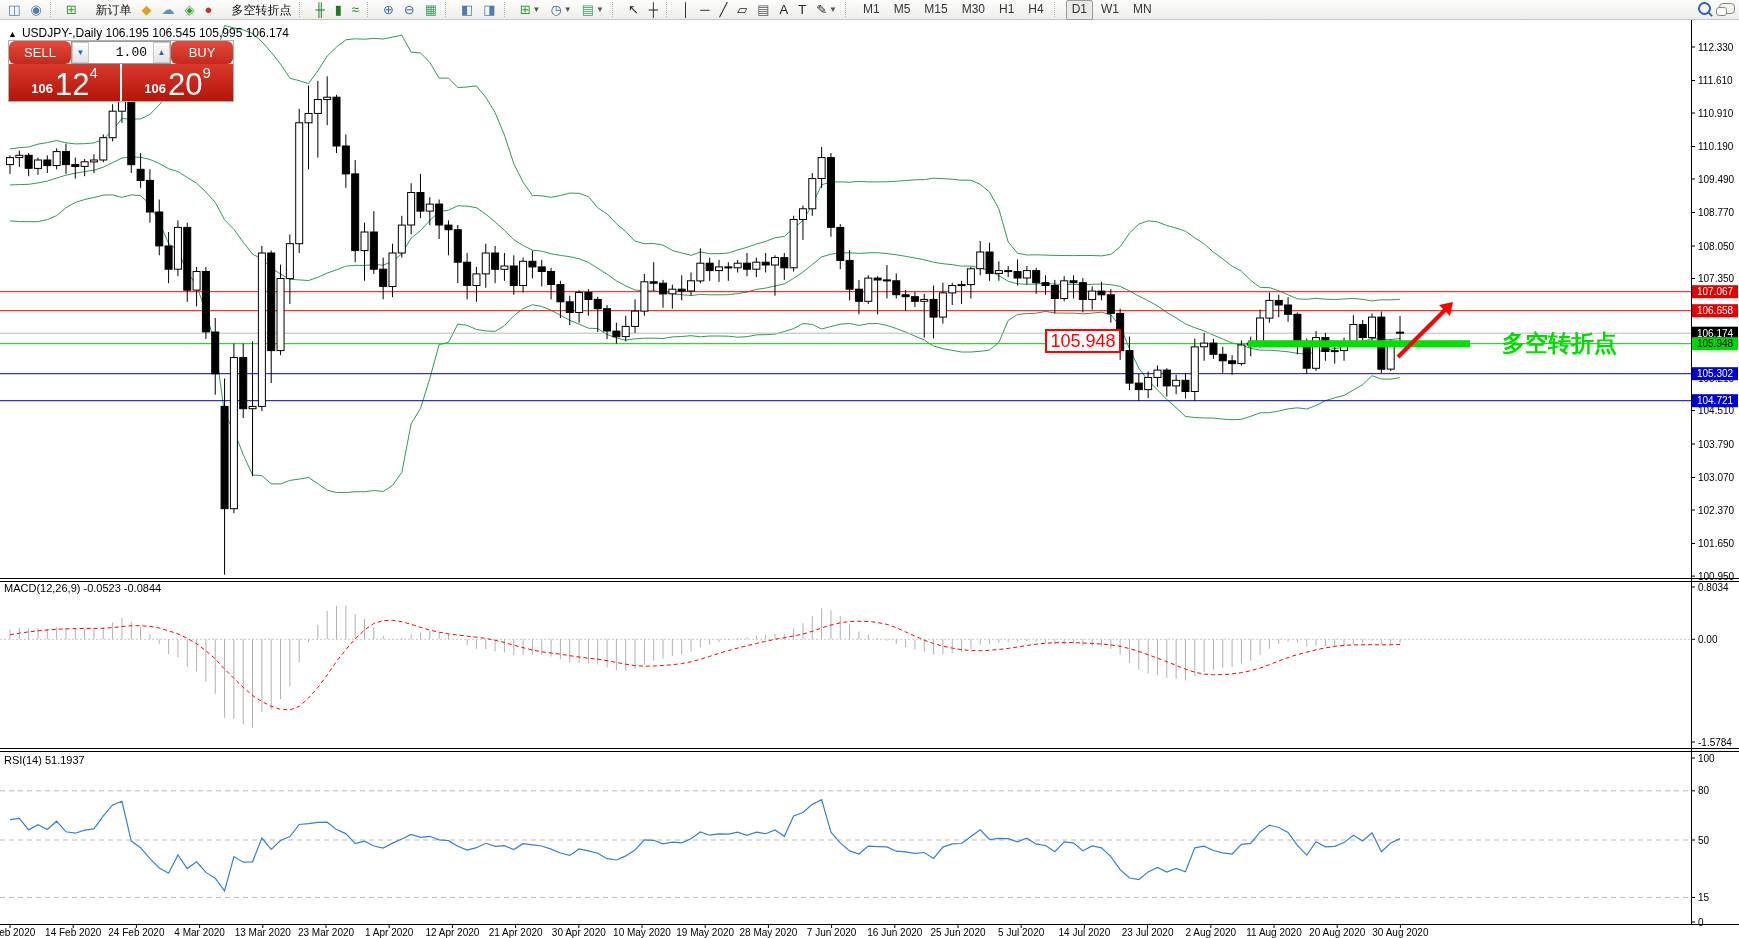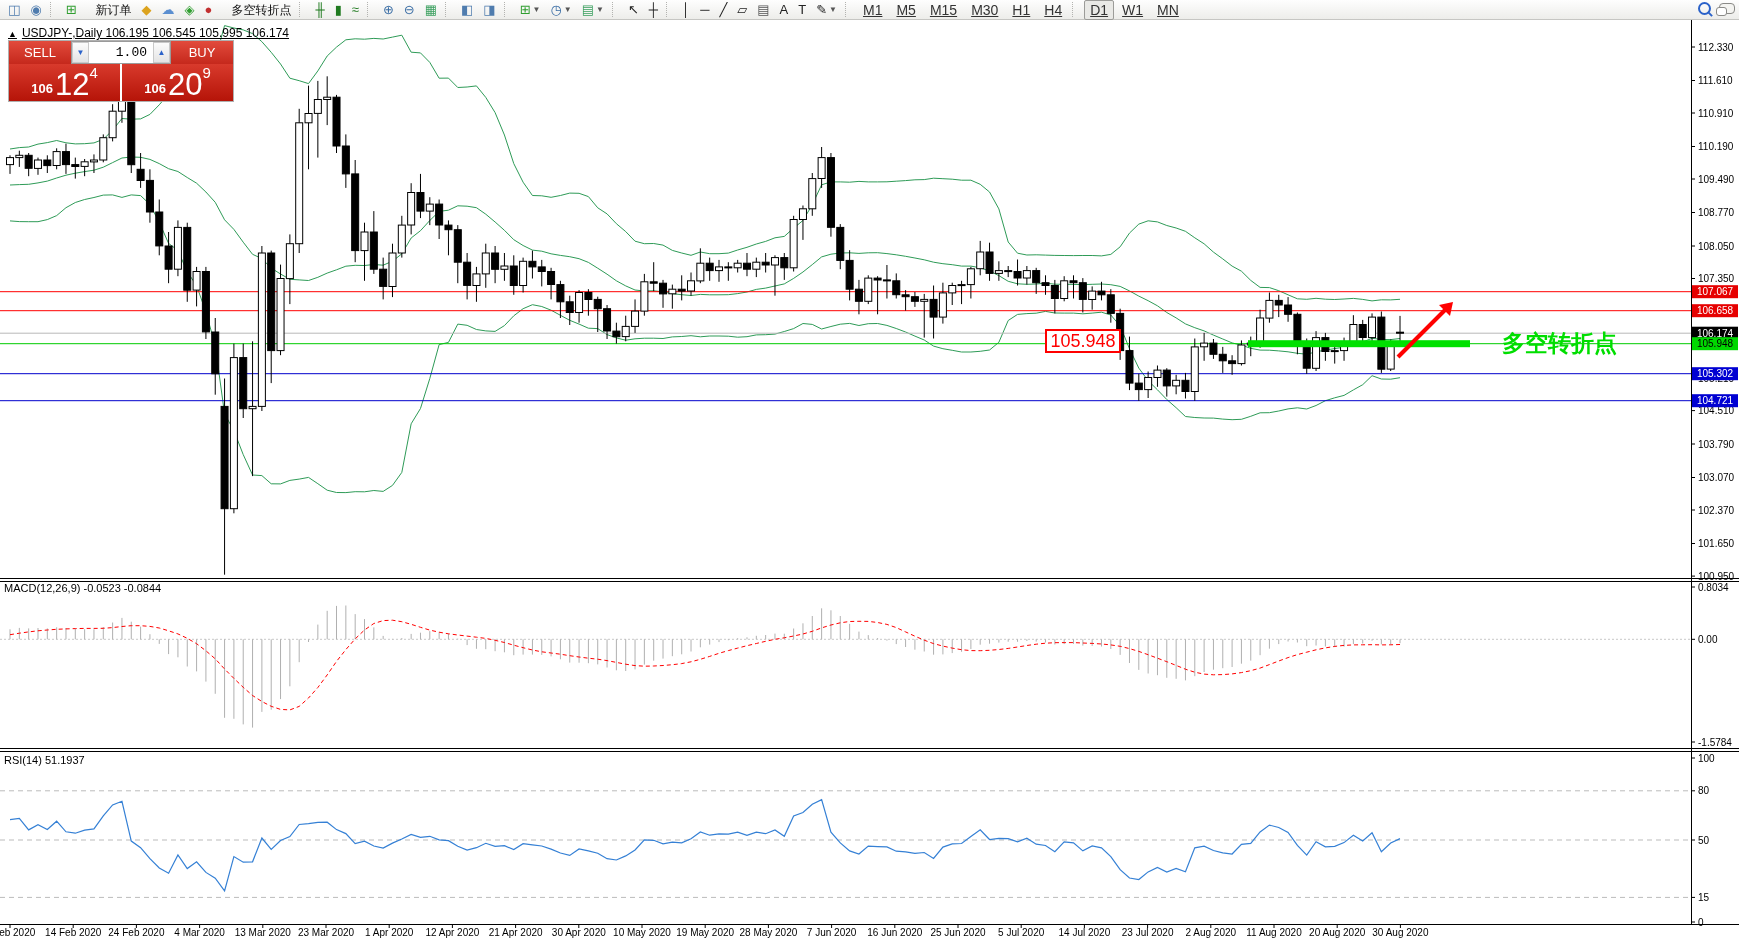--- a/index.html
+++ b/index.html
@@ -9,38 +9,38 @@
   .toolbar{position:absolute;left:0;top:0;width:1739px;height:20px;
            background:linear-gradient(#fefefe,#ededea);border-bottom:1px solid #c6c6c3;
            display:flex;align-items:center;padding:0 3px;box-sizing:border-box;z-index:50;}
   .tbtn{height:18px;display:flex;align-items:center;justify-content:center;
         padding:0 3px;margin:0 1px;border:1px solid transparent;border-radius:2px;
         font-size:13px;line-height:16px;cursor:default;white-space:nowrap;}
   .tbtn .glyph{font-size:13px;}
   .tbtn .lbl{font-size:12px;color:#111;margin-left:19px;}
   .tbtn .dd{font-size:8px;color:#555;margin-left:2px;}
   .tsep{width:7px;height:15px;border-left:1px dotted #b3b3b0;margin:0 3px;}
-  .tf{height:16px;padding:1px 5px;font-size:14px;color:#333;margin:0 1px;border:1px solid transparent;border-radius:2px;text-decoration:underline;}
+  .tf{height:16px;padding:1px 5px;font-size:12px;color:#333;margin:0 1px;border:1px solid transparent;border-radius:2px;}
   .tf.active{background:#e9e9e6;border:1px solid #9c9c99;}
   .tb-right{position:absolute;right:4px;top:2px;display:flex;gap:8px;align-items:center;}
   .mag{width:9px;height:9px;border:2px solid #2b62c9;border-radius:50%;position:relative;}
   .mag::after{content:"";position:absolute;width:6px;height:2px;background:#2b62c9;
               transform:rotate(45deg);left:7px;top:9px;}
   .chat{width:14px;height:9px;border:1px solid #8a8a87;border-radius:4px;position:relative;background:#f4f4f1;}
   .chat::after{content:"";position:absolute;width:9px;height:7px;border:1px solid #8a8a87;
                border-radius:3px;background:#fff;left:-4px;top:3px;}
   
-  .title-line{position:absolute;left:8px;top:26px;font-size:12px;color:#000;z-index:20;text-decoration:underline;}
+  .title-line{position:absolute;left:8px;top:26px;font-size:12px;color:#000;z-index:20;}
   .title-line .tri{font-size:9px;margin-right:5px;}
   
   .trade{position:absolute;left:8px;top:40px;width:226px;z-index:30;border:1px solid #b0b0b0;
          background:#fff;box-sizing:border-box;}
   .trade-row1{display:flex;height:23px;}
   .btn-sell,.btn-buy{width:62px;background:linear-gradient(#e24b3c,#c5281c);color:#fff;
-        font-size:13px;display:flex;align-items:center;justify-content:center;}
+        font-size:13px;display:flex;align-items:center;justify-content:center;border-radius:6px;}
   .vol-group{flex:1;display:flex;border:1px solid #9a9a9a;box-sizing:border-box;background:#fff;}
   .spin{width:17px;background:linear-gradient(#fcfcfc,#e4e4e4);display:flex;align-items:center;
         justify-content:center;font-size:8px;color:#2b62c9;border:1px solid #c9c9c9;box-sizing:border-box;}
   .vol-val{flex:1;display:flex;align-items:center;justify-content:flex-end;padding-right:6px;
         font-size:13px;color:#000;background:#fff;font-family:Liberation Mono, monospace;}
   .trade-row2{display:flex;height:37px;background:#fff;}
   .price-cell{flex:1;background:linear-gradient(#d83a2c,#b51408);color:#fff;display:flex;
         align-items:flex-end;justify-content:center;padding-bottom:2px;}
   .price-cell.left{margin-right:2px;}
   .p-base{font-size:13px;font-weight:bold;margin-right:2px;line-height:20px;margin-top:19px;}

